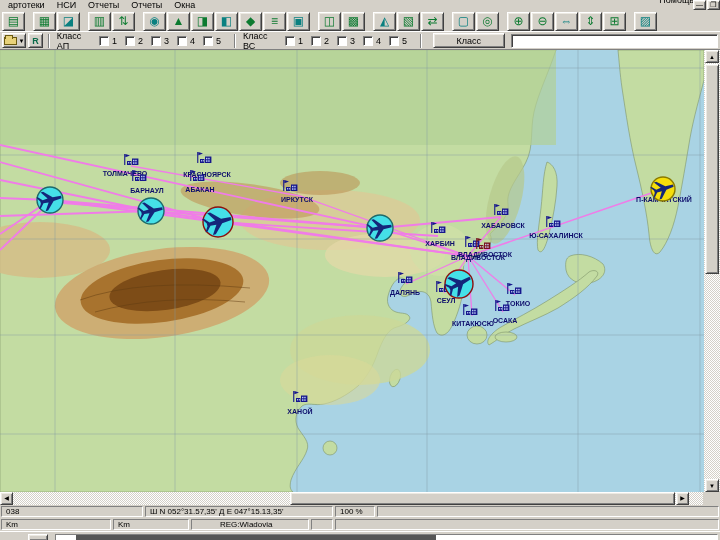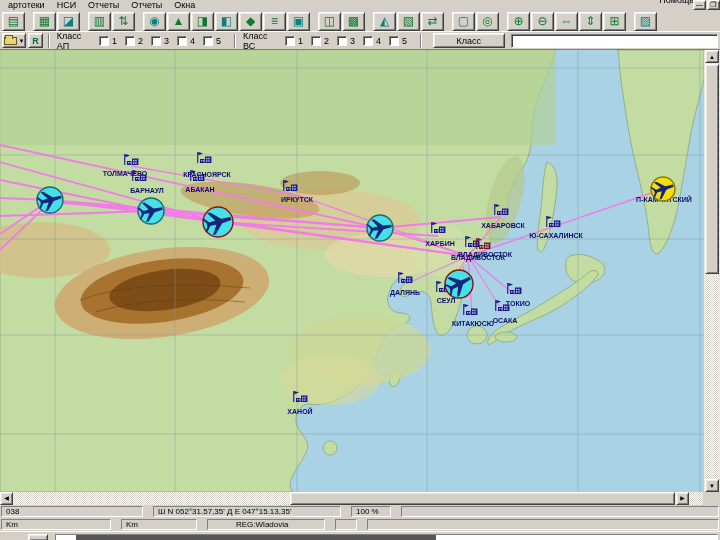--- a/index.html
+++ b/index.html
@@ -59,21 +59,21 @@
   .vs-thumb { position:absolute; left:1px; width:14px; }
 
   
   .hscroll { height:13px; position:relative; background-image:repeating-conic-gradient(#fff 0 25%, #d4d0c8 0 50%);
              background-size:2px 2px; }
   .hs-arrow { position:absolute; top:0; width:13px; height:13px; font-size:6px; line-height:11px;
               text-align:center; }
   .hs-thumb { position:absolute; top:0; height:13px; }
   .hs-corner { position:absolute; right:0; top:0; width:17px; height:13px; background:#d4d0c8; }
 
-  .statusbar { height:13px; display:flex; gap:10px; padding:1px 1px; background:#d4d0c8; }
+  .statusbar { height:13px; display:flex; gap:2px; padding:1px 1px; background:#d4d0c8; }
   .bottombar { height:9px; position:relative; background:#d4d0c8; border-top:1px solid #fff; }
   .bb-btn { position:absolute; left:28px; top:2px; width:20px; height:7px; }
   .bb-field { position:absolute; left:55px; top:2px; right:2px; height:7px; background:#fff;
               border:1px solid; border-color:#808080 #fff #fff #808080; }
   .bb-seg { position:absolute; left:20px; top:0; width:360px; height:5px; background:#565656; }
 
   text.city-label { font-family:"Liberation Sans",sans-serif; font-size:7px; font-weight:bold; }
 </style>
 </head>
 <body>

